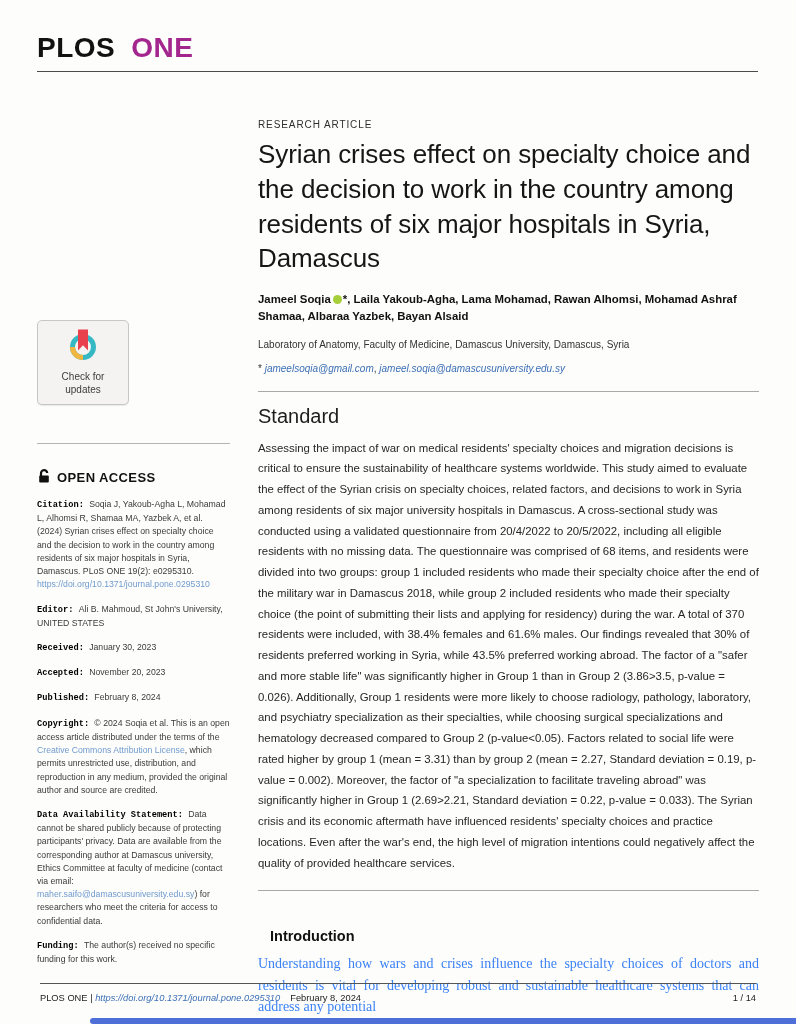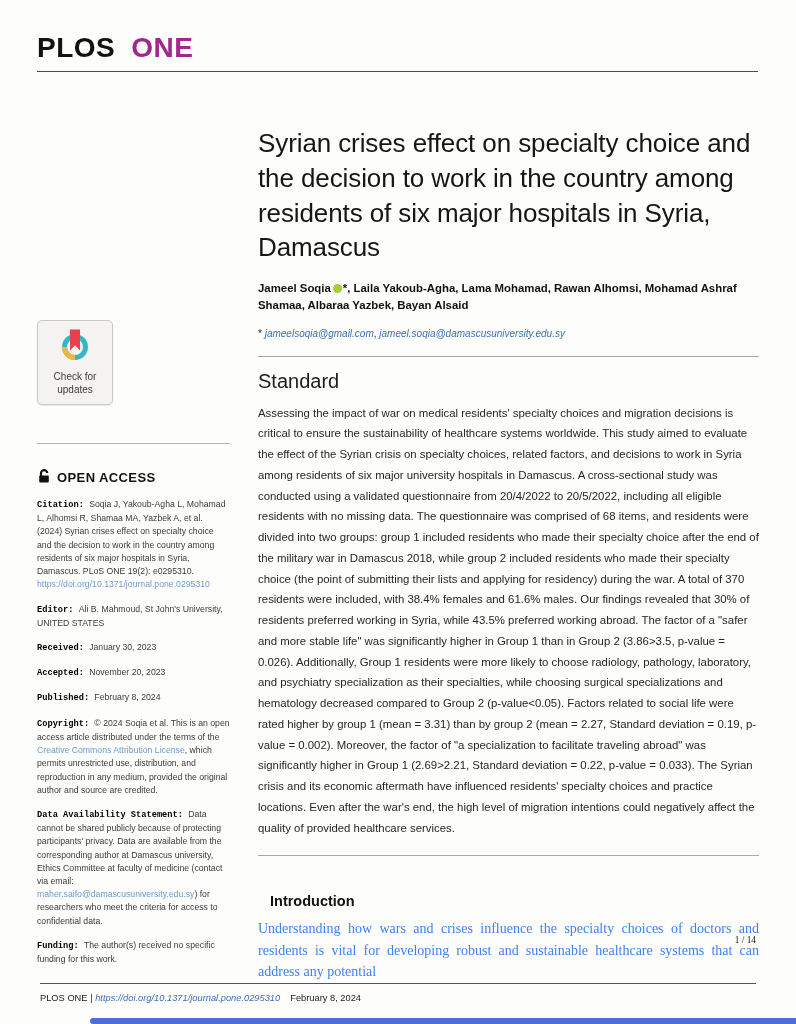--- a/index.html
+++ b/index.html
@@ -10,21 +10,21 @@
     font-family:"Liberation Sans", sans-serif; color:#222;
   }
   
   .masthead-logo { position:absolute; left:37px; top:32px; font-size:28px; font-weight:700; letter-spacing:.5px; color:#121212; }
   .masthead-logo .one { color:#a2268e; margin-left:16px; }
   .masthead-rule { position:absolute; left:37px; top:71px; width:721px; height:1px; background:#4b4b4b; }
 
   
   .sidebar { position:absolute; left:37px; top:320px; width:193px; }
   .update-badge {
-    width:76px; background:#f4f3f1; border:1px solid #c7c7c3; border-radius:5px;
+    width:92px; background:#f4f3f1; border:1px solid #c7c7c3; border-radius:5px;
     padding:7px 4px 8px; text-align:center; cursor:pointer;
     box-shadow:0 1px 1px rgba(0,0,0,.08);
   }
   .update-badge .label { font-size:10px; line-height:1.25; color:#3d3d3d; margin-top:3px; }
   .sidebar-rule { border:0; border-top:1px solid #b5b5b2; margin-top:38px; }
   .oa-row { margin-top:24px; display:flex; align-items:center; gap:6px; }
   .oa-row .oa-text { font-size:13px; font-weight:700; letter-spacing:.4px; color:#111; }
   .side-par { margin-top:11px; font-size:8.7px; line-height:1.52; color:#3a3a3a; }
   .side-par b { color:#000;font-family:Liberation Mono, monospace; }
   .side-link { color:#6f9ace; text-decoration:none; cursor:pointer; }
@@ -41,21 +41,21 @@
   .thin-rule { border:0; border-top:1px solid #a9a9a6; margin-top:17px; }
   .abstract-h { margin-top:13px; font-size:20px; font-weight:400; color:#1d1d1d; }
   .abstract-text { margin-top:10px; font-size:11.4px; line-height:1.82; color:#262626; }
   .intro-h { margin-top:37px; font-size:14.5px; font-weight:700; color:#111;margin-left:12px; }
   .intro-text { margin-top:9px; font-family:"Liberation Serif", serif; font-size:14px; line-height:1.52; text-align:justify; color:#3b82f6; }
 
   
   .footer-rule { position:absolute; left:40px; top:983px; width:716px; height:1px; background:#555; }
   .footer-left { position:absolute; left:40px; top:993px; font-size:9.3px; color:#222; }
   .footer-left .date { margin-left:10px; }
-  .footer-page { position:absolute; right:40px; top:935px; font-size:9.3px; color:#222;font-family:Liberation Serif, serif; }
+  .footer-page { position:absolute; right:40px; top:993px; font-size:9.3px; color:#222; }
   .bottom-bar { position:absolute; left:90px; right:0; bottom:0; height:6px; background:#4f6fd8; border-radius:3px 0 0 3px; cursor:pointer; }
 </style>
 </head>
 <body>
 
 <div class="page">
 
   <div class="masthead-logo">
     <span>PLOS</span><span class="one">ONE</span>
   </div>
@@ -102,25 +102,27 @@
     <p class="side-par"><b>Copyright: </b><span>© 2024 Soqia et al. This is an open access article distributed under the terms of the </span><a class="side-link">Creative Commons Attribution License</a><span>, which permits unrestricted use, distribution, and reproduction in any medium, provided the original author and source are credited.</span></p>
 
     <p class="side-par"><b>Data Availability Statement: </b><span>Data cannot be shared publicly because of protecting participants' privacy. Data are available from the corresponding author at Damascus university, Ethics Committee at faculty of medicine (contact via email: </span><a class="side-link">maher.saifo@damascusuniversity.edu.sy</a><span>) for researchers who meet the criteria for access to confidential data.</span></p>
 
     <p class="side-par"><b>Funding: </b><span>The author(s) received no specific funding for this work.</span></p>
 
   </div>
 
   <div class="main">
 
+    <div class="kicker">RESEARCH ARTICLE</div>
 
     <h1 class="title">Syrian crises effect on specialty choice and the decision to work in the country among residents of six major hospitals in Syria, Damascus</h1>
 
     <p class="authors"><span>Jameel Soqia</span><span class="orcid-dot"></span><span>*</span><span>, Laila Yakoub-Agha, Lama Mohamad, Rawan Alhomsi, Mohamad Ashraf Shamaa, Albaraa Yazbek, Bayan Alsaid</span></p>
 
+    <p class="affiliation">Laboratory of Anatomy, Faculty of Medicine, Damascus University, Damascus, Syria</p>
 
     <p class="correspondence"><span>* </span><a class="main-link">jameelsoqia@gmail.com</a><span>, </span><a class="main-link">jameel.soqia@damascusuniversity.edu.sy</a></p>
 
     <hr class="thin-rule">
 
     <h2 class="abstract-h">Standard</h2>
 
     <p class="abstract-text">Assessing the impact of war on medical residents' specialty choices and migration decisions is critical to ensure the sustainability of healthcare systems worldwide. This study aimed to evaluate the effect of the Syrian crisis on specialty choices, related factors, and decisions to work in Syria among residents of six major university hospitals in Damascus. A cross-sectional study was conducted using a validated questionnaire from 20/4/2022 to 20/5/2022, including all eligible residents with no missing data. The questionnaire was comprised of 68 items, and residents were divided into two groups: group 1 included residents who made their specialty choice after the end of the military war in Damascus 2018, while group 2 included residents who made their specialty choice (the point of submitting their lists and applying for residency) during the war. A total of 370 residents were included, with 38.4% females and 61.6% males. Our findings revealed that 30% of residents preferred working in Syria, while 43.5% preferred working abroad. The factor of a "safer and more stable life" was significantly higher in Group 1 than in Group 2 (3.86&gt;3.5, p-value = 0.026). Additionally, Group 1 residents were more likely to choose radiology, pathology, laboratory, and psychiatry specialization as their specialties, while choosing surgical specializations and hematology decreased compared to Group 2 (p-value&lt;0.05). Factors related to social life were rated higher by group 1 (mean = 3.31) than by group 2 (mean = 2.27, Standard deviation = 0.19, p-value = 0.002). Moreover, the factor of "a specialization to facilitate traveling abroad" was significantly higher in Group 1 (2.69&gt;2.21, Standard deviation = 0.22, p-value = 0.033). The Syrian crisis and its economic aftermath have influenced residents' specialty choices and practice locations. Even after the war's end, the high level of migration intentions could negatively affect the quality of provided healthcare services.</p>
 
     <hr class="thin-rule">

